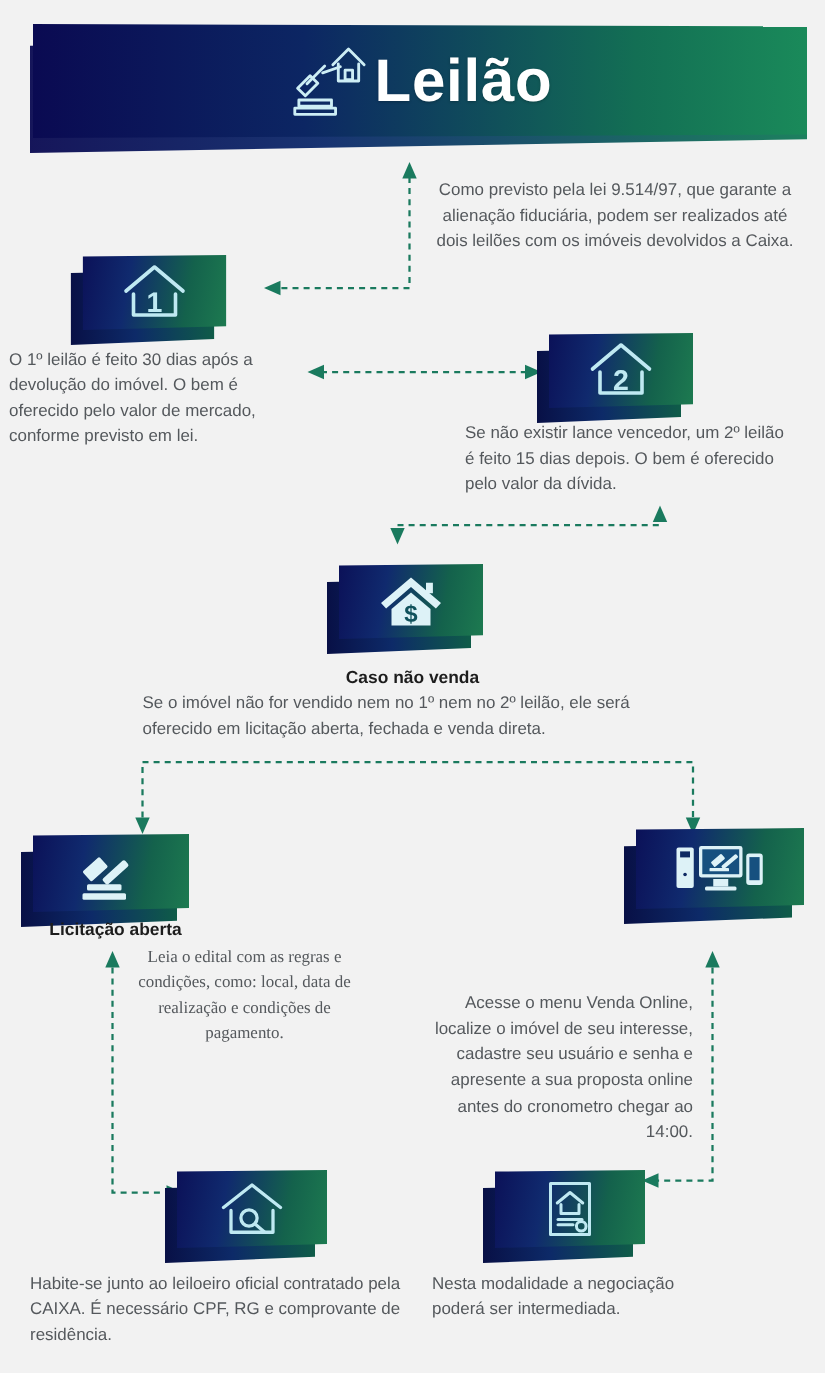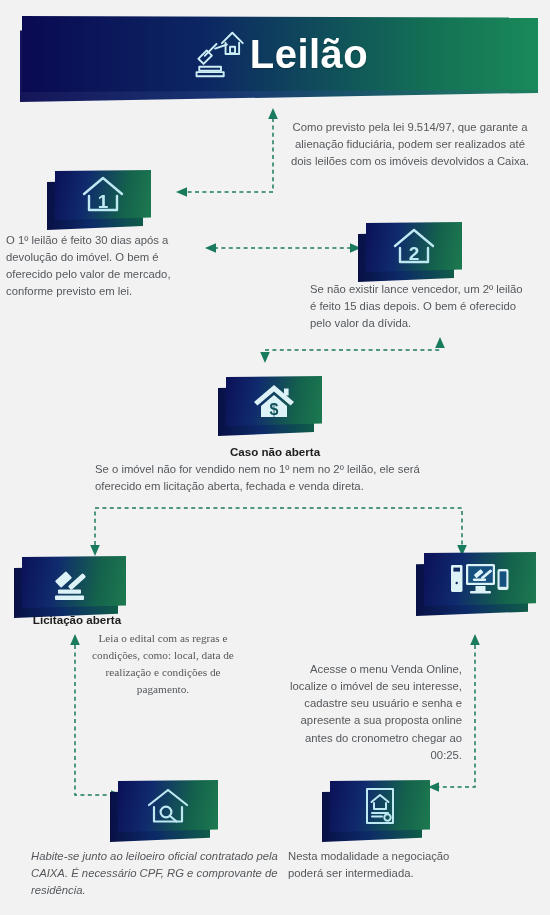--- a/index.html
+++ b/index.html
@@ -148,21 +148,21 @@
       <svg width="44" height="40" viewBox="0 0 44 40">
         <g fill="#ddf2f7">
           <path d="M22 4 L2 21 L5.4 24.6 L22 10.4 L38.6 24.6 L42 21 Z"></path>
           <rect x="32" y="7.5" width="4.6" height="7"></rect>
           <path d="M22 14 L9 25 V36 H35 V25 Z"></path>
         </g>
         <text x="22" y="33.5" text-anchor="middle" font-family="Liberation Sans, sans-serif" font-size="16" font-weight="bold" fill="#11525c">$</text>
       </svg>
     </div>
   </div>
-  <div class="lbl" style="top:445px;">Caso não aberta</div>
+  <div class="lbl" style="top:445px;">Caso não venda</div>
   <div class="tx c" style="left:95px; top:461px; width:360px;">Se o imóvel não for vendido nem no 1º nem no 2º leilão, ele será oferecido em licitação aberta, fechada e venda direta.</div>
 
   <div class="badge" style="left:22px; top:556px; width:104px; height:52px;">
     <div class="shadow"></div>
     <div class="face">
       <svg width="48" height="40" viewBox="0 0 48 40">
         <g fill="#ddf2f7">
           <rect x="6" y="13" width="15" height="9" rx="1" transform="rotate(-42 13.5 17.5)"></rect>
           <rect x="17" y="17" width="20" height="5.2" rx="1.4" transform="rotate(-42 27 19.6)"></rect>
           <rect x="8" y="27.5" width="23" height="4.2" rx="1"></rect>
@@ -196,36 +196,36 @@
           <rect x="50.6" y="12.4" width="6.8" height="15.4"></rect>
         </g>
         <g fill="#ddf2f7">
           <rect x="25" y="12.5" width="9.2" height="4.3" rx=".8" transform="rotate(-40 29.6 14.6)"></rect>
           <rect x="31" y="14" width="13" height="2.8" rx=".9" transform="rotate(-40 37.5 15.4)"></rect>
           <rect x="24" y="19.6" width="13" height="2.3" rx=".6"></rect>
         </g>
       </svg>
     </div>
   </div>
-  <div class="tx r" style="left:286px; top:661px; width:176px;">Acesse o menu Venda Online, localize o imóvel de seu interesse, cadastre seu usuário e senha e apresente a sua proposta online antes do cronometro chegar ao 00:25.</div>
+  <div class="tx r" style="left:286px; top:661px; width:176px;">Acesse o menu Venda Online, localize o imóvel de seu interesse, cadastre seu usuário e senha e apresente a sua proposta online antes do cronometro chegar ao 14:00.</div>
 
   <div class="badge" style="left:118px; top:780px; width:100px; height:52px;">
     <div class="shadow"></div>
     <div class="face">
       <svg width="46" height="40" viewBox="0 0 46 40">
         <g fill="none" stroke="#bfe9f2" stroke-width="2.2" stroke-linejoin="round" stroke-linecap="round">
           <path d="M4 19 L23 4 L42 19"></path>
           <path d="M9 21 V35.5 H37 V21"></path>
           <circle cx="21" cy="26" r="5.4"></circle>
           <path d="M25 30 L31.5 35.5"></path>
         </g>
       </svg>
     </div>
   </div>
-  <div class="tx c" style="left:31px; top:848px; width:252px;font-style:italic;">Habite-se junto ao leiloeiro oficial contratado pela CAIXA. É necessário CPF, RG e comprovante de residência.</div>
+  <div class="tx c" style="left:20px; top:848px; width:252px;">Habite-se junto ao leiloeiro oficial contratado pela CAIXA. É necessário CPF, RG e comprovante de residência.</div>
 
   <div class="badge" style="left:330px; top:780px; width:100px; height:52px;">
     <div class="shadow"></div>
     <div class="face">
       <svg width="40" height="42" viewBox="0 0 40 42">
         <g fill="none" stroke="#bfe9f2" stroke-width="2" stroke-linejoin="round" stroke-linecap="round">
           <rect x="7" y="4" width="26" height="34"></rect>
           <path d="M11.5 17 L20 10 L28.5 17"></path>
           <path d="M14 18 V24 H26 V18"></path>
           <path d="M12 28 H28"></path>

